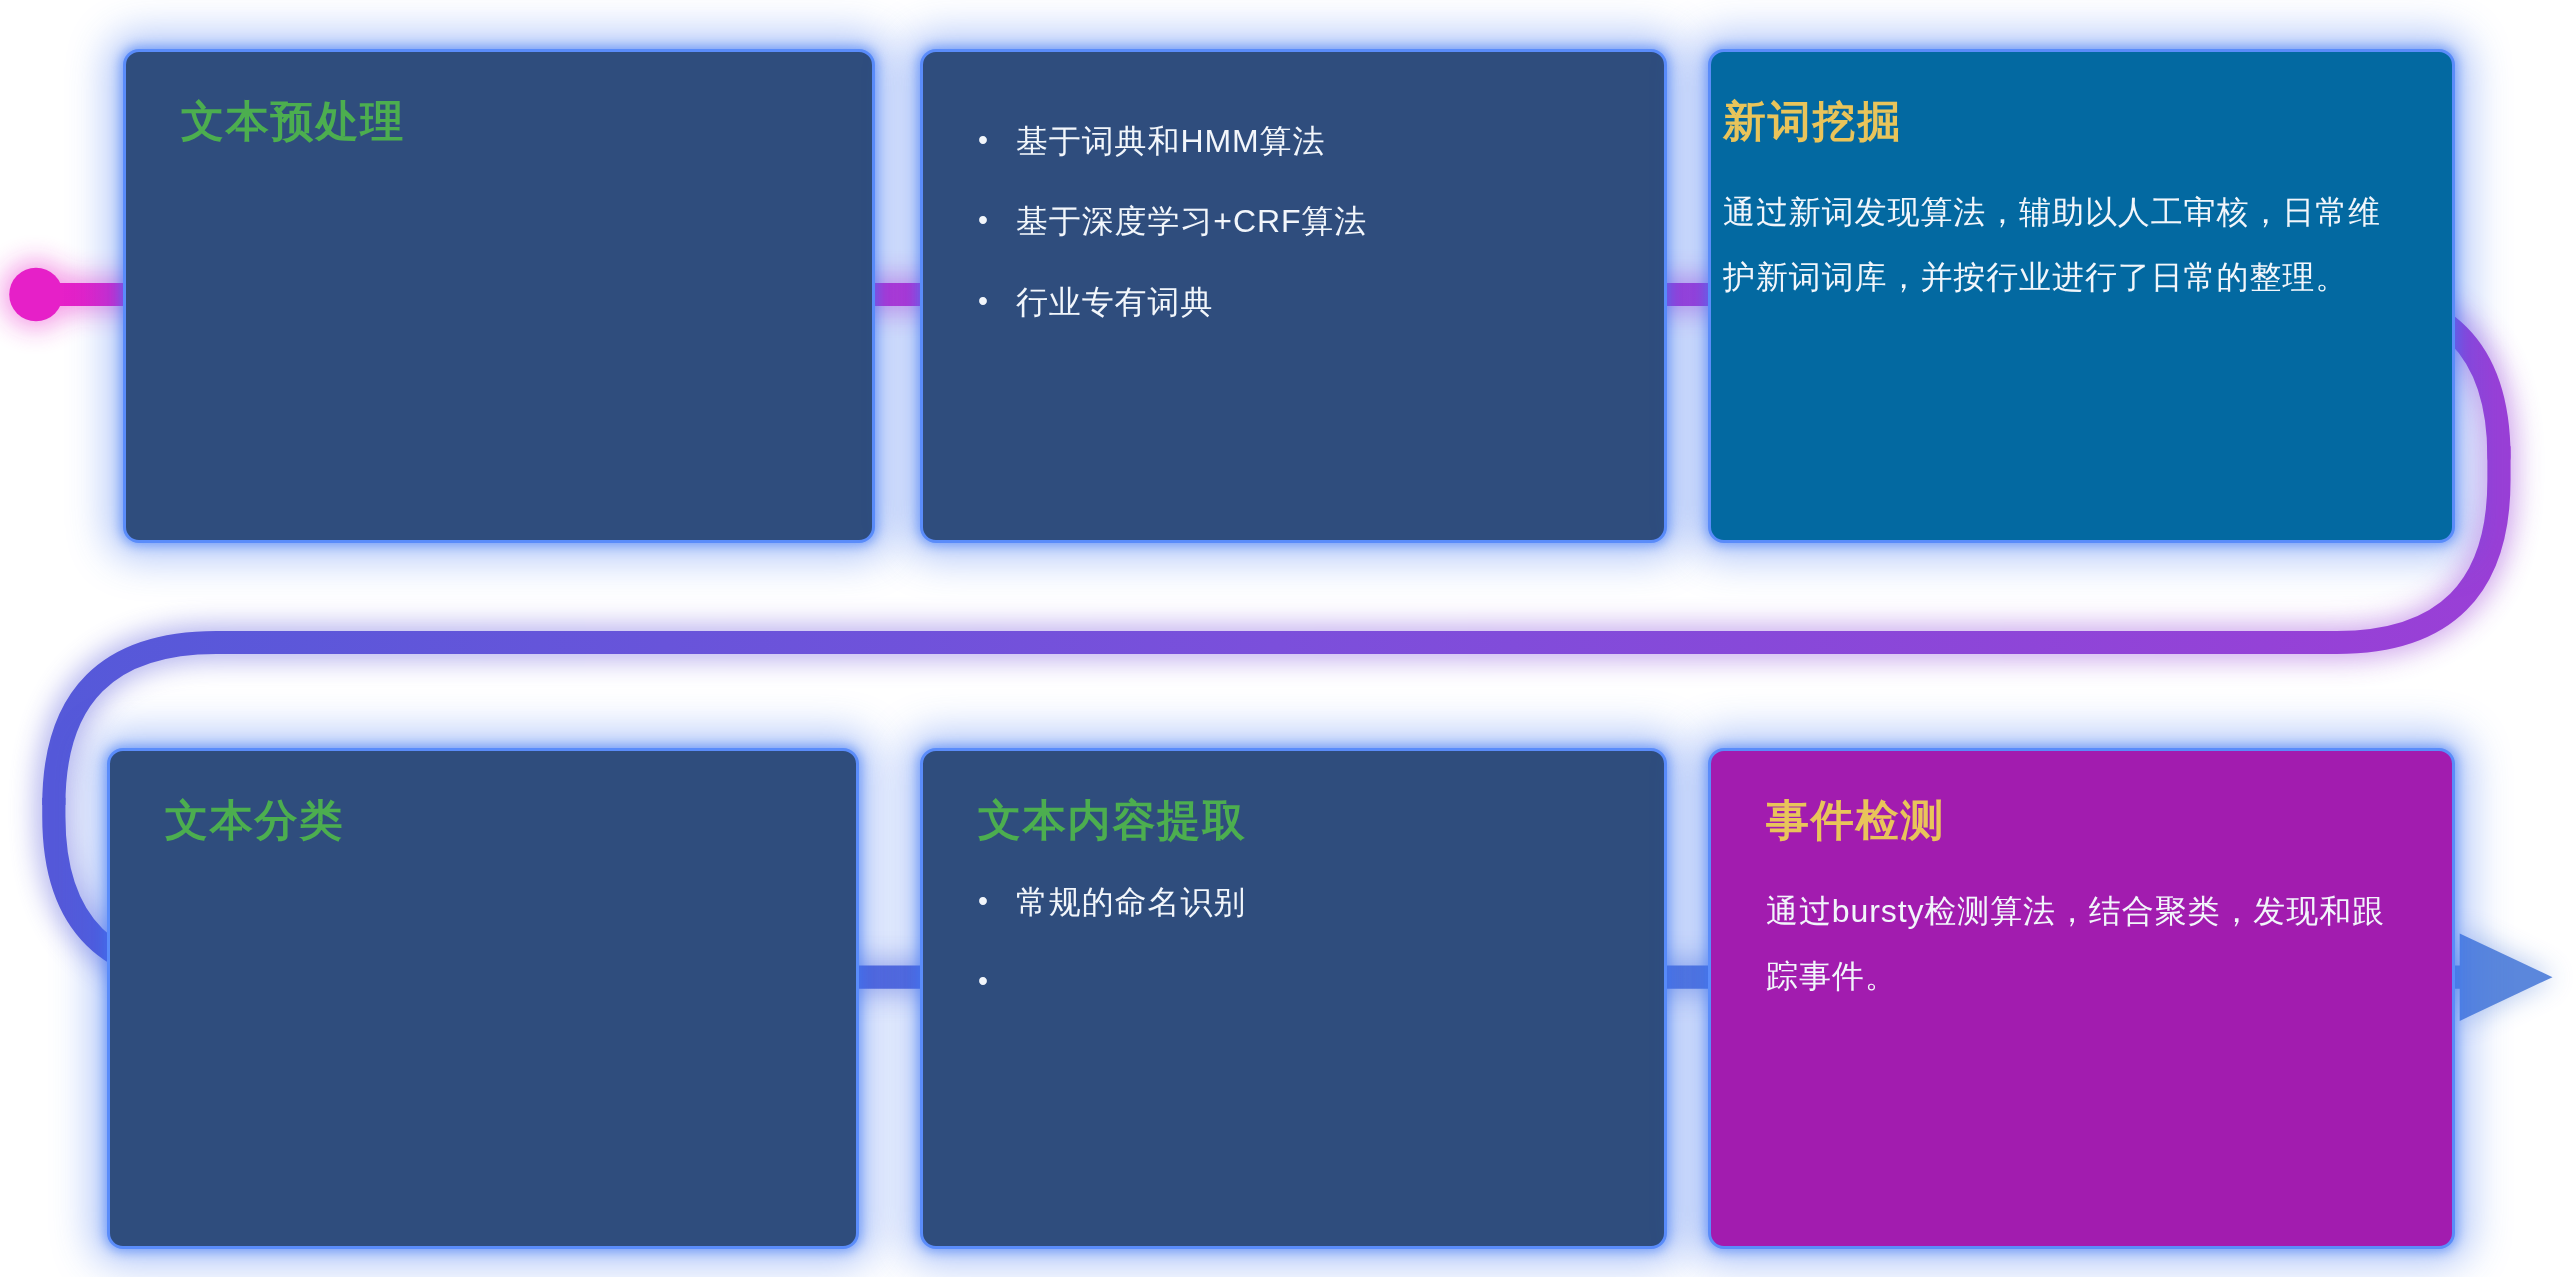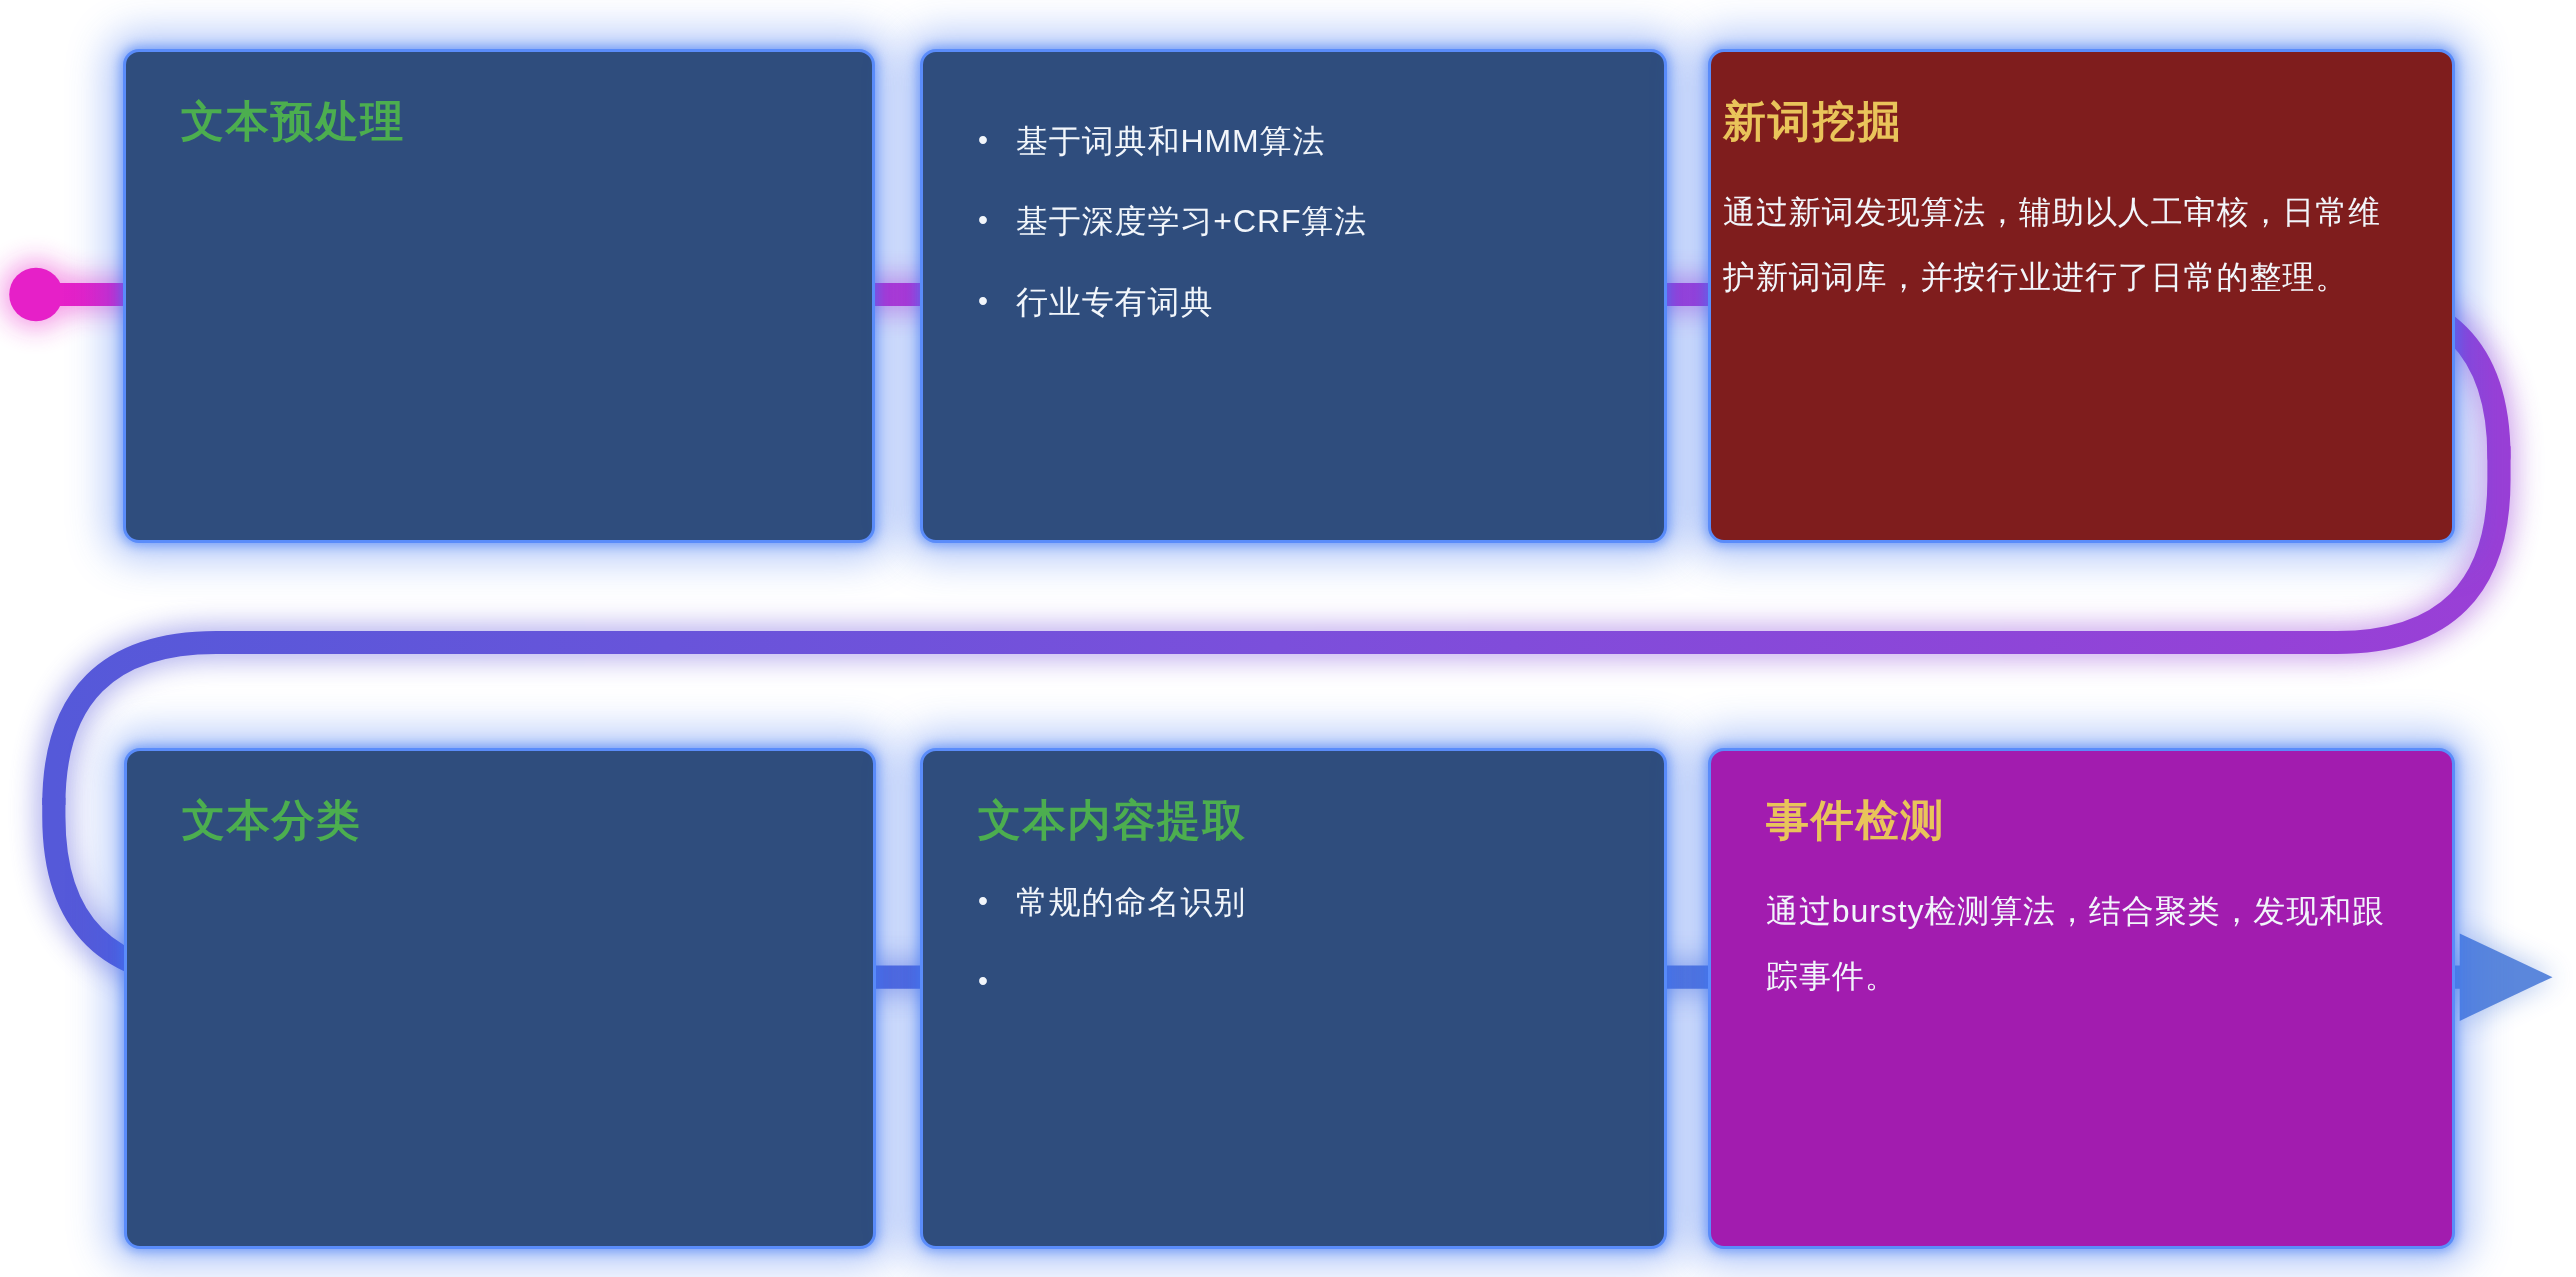--- a/index.html
+++ b/index.html
@@ -116,26 +116,26 @@
         <span class="bullet-dot">•</span>
         <span>基于深度学习+CRF算法</span>
       </li>
       <li class="bullet-item">
         <span class="bullet-dot">•</span>
         <span>行业专有词典</span>
       </li>
     </ul>
   </section>
 
-  <section class="card" style="left: 1708px; top: 49px; width: 747px; height: 494px; background-color: #7f1d1d; border-color: rgb(90, 140, 250); padding-left: 12px;">
+  <section class="card" style="left: 1708px; top: 49px; width: 747px; height: 494px; background-color: #0369a1; border-color: rgb(90, 140, 250); padding-left: 12px;">
     <h2 class="card-title" style="color: rgb(233, 196, 90);">新词挖掘</h2>
     <p class="card-body" style="color: rgb(242, 246, 251);">通过新词发现算法，辅助以人工审核，日常维护新词词库，并按行业进行了日常的整理。</p>
   </section>
 
-  <section class="card" style="left: 124px; top: 748px; width: 752px; height: 501px; background-color: rgb(47, 77, 125); border-color: rgb(90, 140, 250);">
+  <section class="card" style="left: 107px; top: 748px; width: 752px; height: 501px; background-color: rgb(47, 77, 125); border-color: rgb(90, 140, 250);">
     <h2 class="card-title" style="color: rgb(76, 174, 79);">文本分类</h2>
   </section>
 
   <section class="card" style="left: 920px; top: 748px; width: 747px; height: 501px; background-color: rgb(47, 77, 125); border-color: rgb(90, 140, 250);">
     <h2 class="card-title" style="color: rgb(76, 174, 79);">文本内容提取</h2>
     <ul class="card-bullets" style="color: rgb(242, 246, 251);">
       <li class="bullet-item">
         <span class="bullet-dot">•</span>
         <span>常规的命名识别</span>
       </li>

